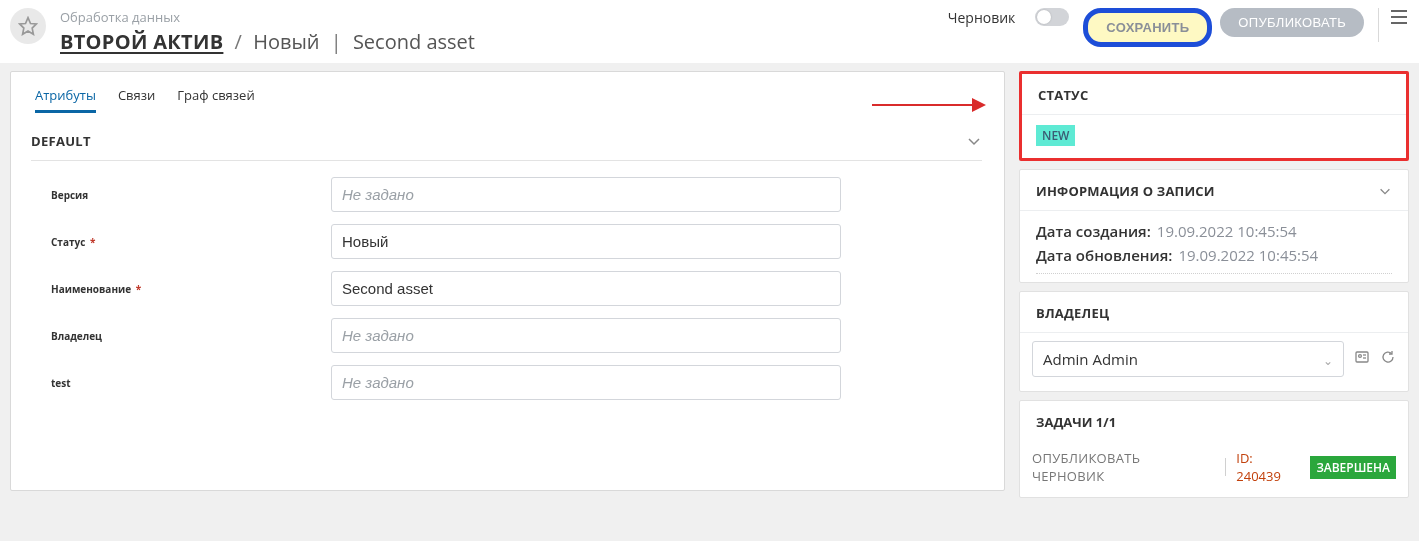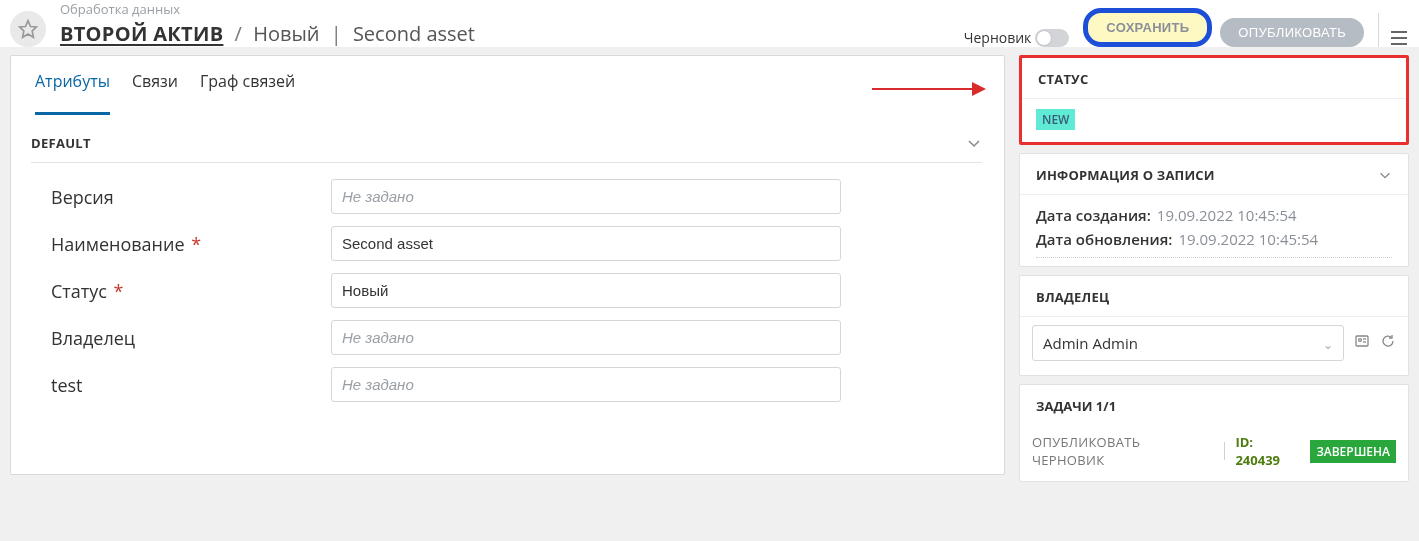--- a/index.html
+++ b/index.html
@@ -5,22 +5,22 @@
   * { box-sizing: border-box; margin: 0; padding: 0; }
   body {
     font-family: "Segoe UI", "Open Sans", Arial, sans-serif;
     background: #f0f0f0;
     font-size: 14px;
     color: #333;
     width: 1419px;
   }
   .topbar {
     display: flex;
-    align-items: flex-end;
-    padding: 0 10px;
+    align-items: flex-start;
+    padding: 8px 10px;
     background: #fff;
   }
   .star-wrap {
     width: 36px; height: 36px;
     border-radius: 50%;
     background: #e9e9e9;
     display: flex; align-items: center; justify-content: center;
     margin-right: 14px;
   }
   .breadcrumb-col { flex: 0 0 auto; }
@@ -29,21 +29,21 @@
   .bc-name {
     font-weight: 700;
     text-decoration: underline;
     text-underline-offset: 3px;
     letter-spacing: 0.3px;
   }
   .bc-sep { color: #777; margin: 0 6px; }
   .bc-state { color: #555; }
   .bc-secondary { color: #555; }
   .top-spacer { flex: 1; }
-  .draft-label { color: #333; font-size: 14px; margin-right: 4px; }
+  .draft-label { color: #333; font-size: 14px; margin-right: 20px; }
   .toggle {
     width: 34px; height: 18px; border-radius: 9px; background: #d2d4d8;
     position: relative; margin-right: 14px;
   }
   .toggle::after {
     content: ""; position: absolute; left: 2px; top: 2px;
     width: 14px; height: 14px; border-radius: 50%; background: #fff;
     box-shadow: 0 0 2px rgba(0,0,0,0.2);
   }
   .btn {
@@ -75,21 +75,21 @@
     border: 1px solid #d9d9d9;
     border-radius: 2px;
     min-height: 420px;
   }
   .tabs {
     display: flex; gap: 22px; padding: 14px 24px 0;
     align-items: flex-end;
     position: relative;
   }
   .tab {
-    font-size: 16px; color: #333; padding-bottom: 22px;
+    font-size: 13px; color: #333; padding-bottom: 8px;
     cursor: pointer; position: relative;
   }
   .tab.active {
     color: #0a66a5; font-weight: 500;
   }
   .tab.active::after {
     content: ""; position: absolute; left: 0; right: 0; bottom: -1px;
     height: 3px; background: #0a66a5;
   }
   .section {
@@ -102,21 +102,21 @@
   }
   .section-title {
     font-weight: 700; font-size: 13px; letter-spacing: 0.3px; color: #333;
     flex: 1;
   }
   .chev { color: #777; }
   .field-row {
     display: flex; align-items: center; padding: 6px 0;
   }
   .field-label {
-    width: 300px; padding-left: 20px; color: #333; font-size: 18px;
+    width: 300px; padding-left: 20px; color: #333; font-size: 10px; font-weight: bold;
   }
   .req { color: #c0392b; margin-left: 2px; }
   .field-input {
     flex: 0 0 510px;
     border: 1px solid #d3d6db; border-radius: 3px;
     padding: 8px 10px; font-size: 15px; color: #333;
     background: #fff;
   }
   .field-input::placeholder { color: #9aa0a6; font-style: italic; }
   .arrow-annotation {
@@ -168,21 +168,21 @@
   }
   .select-chev { color: #aaa; font-size: 12px; }
   .small-icon { color: #888; cursor: pointer; }
   .tasks-head { padding: 12px 16px 10px; font-weight: 700; font-size: 13px; }
   .task-row {
     display: flex; align-items: center; gap: 10px; padding: 8px 12px 12px;
     font-size: 13px;
   }
   .task-name { color: #777; letter-spacing: 0.3px; }
   .task-sep { width: 1px; height: 18px; background: #d0d0d0; }
-  .task-id { color: #4d7c0f; font-weight: bold; }
+  .task-id { color: #c2410c; }
   .task-status {
     background: #2aa73c; color: #fff; padding: 3px 6px; font-size: 12px; font-weight: 600;
   }
 </style>
 </head>
 <body>
 
 <div class="topbar">
   <div class="star-wrap">
     <svg width="20" height="20" viewBox="0 0 24 24" fill="none" stroke="#999" stroke-width="2">
@@ -233,27 +233,27 @@
             <polyline points="3,6 8,11 13,6" fill="none" stroke="#888" stroke-width="1.5"></polyline>
           </svg>
       </div>
 
       <div class="field-row">
         <div class="field-label">Версия</div>
         <input class="field-input" placeholder="Не задано" style="">
       </div>
 
       <div class="field-row">
+        <div class="field-label"><span>Статус</span><span class="req"> *</span></div>
+        <input class="field-input" value="Новый" style="">
+      </div>
+
+      <div class="field-row">
         <div class="field-label"><span>Наименование</span><span class="req"> *</span></div>
         <input class="field-input" value="Second asset" style="">
-      </div>
-
-      <div class="field-row">
-        <div class="field-label"><span>Статус</span><span class="req"> *</span></div>
-        <input class="field-input" value="Новый" style="">
       </div>
 
       <div class="field-row">
         <div class="field-label">Владелец</div>
         <input class="field-input" placeholder="Не задано" style="">
       </div>
 
       <div class="field-row">
         <div class="field-label">test</div>
         <input class="field-input" placeholder="Не задано" style="">

